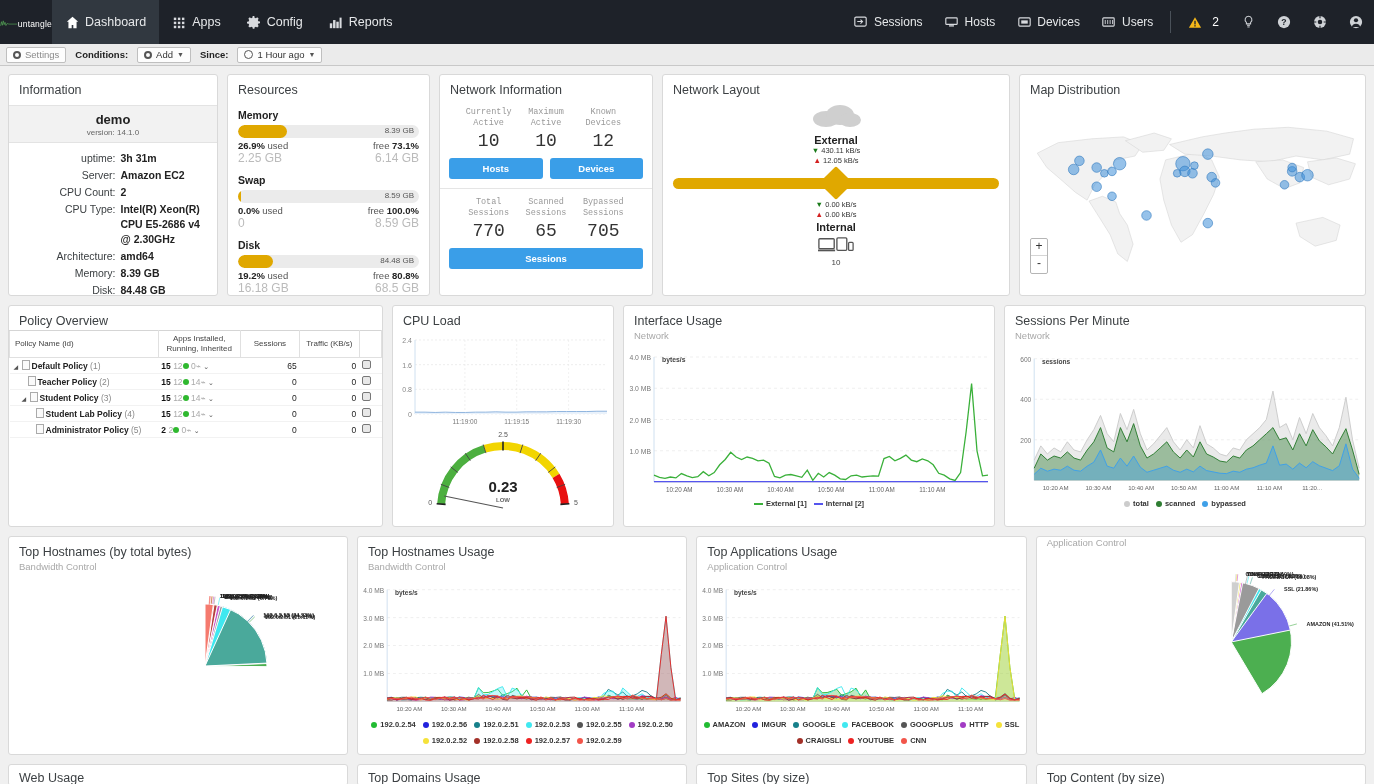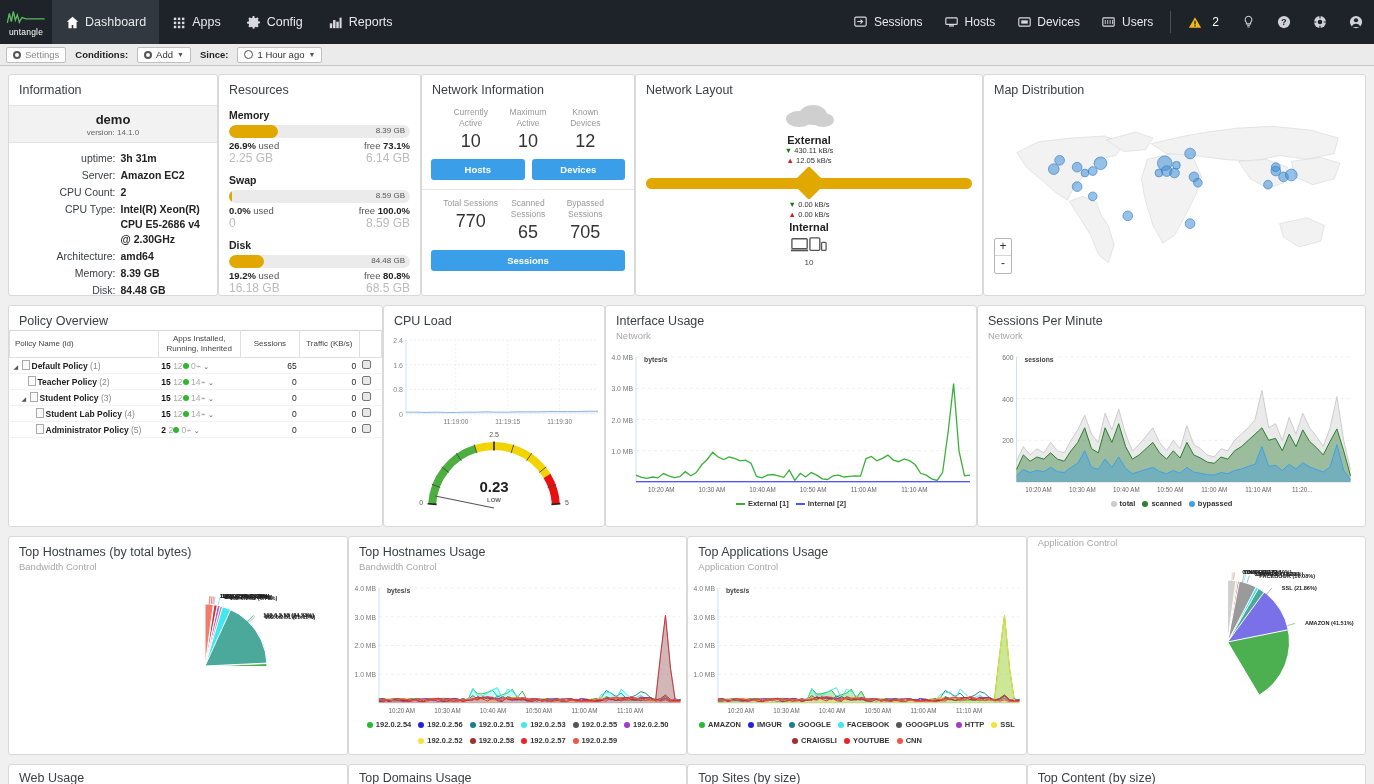--- a/index.html
+++ b/index.html
@@ -10,21 +10,21 @@
     overflow: hidden;
   }
   body { display: flex; flex-direction: column; }
 
   
   .topnav {
     height: 44px; background: #1e2229; display: flex; align-items: stretch;
     flex: 0 0 44px; position: relative;
   }
   .logo-cell {
-    width: 52px; display: flex; flex-direction: column; align-items: center;
+    width: 52px; display: flex; flex-direction: row; align-items: center;
     justify-content: center; padding-top: 2px;
   }
   .logo-mark { width: 40px; height: 17px; }
   .logo-word { font-size: 8.5px; color: #fff; letter-spacing: .2px; margin-top: 1px; }
   .navitem {
     display: flex; align-items: center; gap: 6px; padding: 0 13px;
     color: #e6e8ea; font-size: 12.5px; cursor: pointer; white-space: nowrap;
   }
   .navitem.active { background: #313840; }
   .navitem .ic { width: 14px; height: 14px; display: inline-flex; align-items: center; justify-content: center; }
@@ -48,21 +48,21 @@
   .tlabel { font-size: 9.5px; font-weight: bold; color: #222; }
   .dot-ic { width: 8px; height: 8px; border-radius: 50%; border: 2px solid #555; display: inline-block; }
   .clock-ic { width: 9px; height: 9px; border-radius: 50%; border: 1.5px solid #555; display: inline-block; }
   .caret { font-size: 7px; color: #555; }
 
   
   .board {
     flex: 1 1 auto; background: #f0f0f0; padding: 8px; overflow: hidden;
     display: flex; flex-direction: column; gap: 9px;
   }
-  .row { display: flex; }
+  .row { display: flex; gap: 9px; }
   .card {
     background: #fff; border: 1px solid #d9d9d9; border-radius: 3px;
     position: relative; overflow: hidden;
   }
   .card-title { font-size: 12.5px; color: #3c4043; padding: 8px 10px 2px; font-weight: normal; }
   .card-sub { font-size: 9.5px; color: #a8a8a8; padding: 0 10px 2px; }
 
   
   .r1 { height: 222px; }
   .c-info { width: 210px; }
@@ -90,21 +90,21 @@
   .bar {
     height: 13px; background: #ebebeb; border-radius: 7px; position: relative; overflow: hidden;
   }
   .bar .fill { position: absolute; left: 0; top: 0; bottom: 0; background: #e0a800; border-radius: 7px; }
   .bar .cap { position: absolute; right: 5px; top: 1px; font-size: 8px; color: #555; }
   .res-line { display: flex; justify-content: space-between; font-size: 9.5px; color: #555; margin-top: 2px; }
   .res-line b { color: #222; }
   .res-line2 { display: flex; justify-content: space-between; font-size: 12px; color: #bbb; }
 
   
-  .ni-stats { display: flex; padding: 8px 20px 0; }
+  .ni-stats { display: flex; padding: 8px 20px 0; font-family: Liberation Mono, monospace; }
   .ni-col { flex: 1; text-align: center; }
   .ni-lbl { font-size: 8.5px; color: #999; line-height: 11px; }
   .ni-val { font-size: 18px; color: #333; margin-top: 2px; }
   .ni-btns { display: flex; gap: 7px; padding: 7px 9px 9px; }
   .bluebtn {
     flex: 1; background: #3a9ee8; color: #fff; text-align: center; font-size: 9.5px;
     font-weight: bold; padding: 5px 0; border-radius: 3px; cursor: pointer;
   }
   .ni-div { border-top: 1px solid #e5e5e5; }
 

